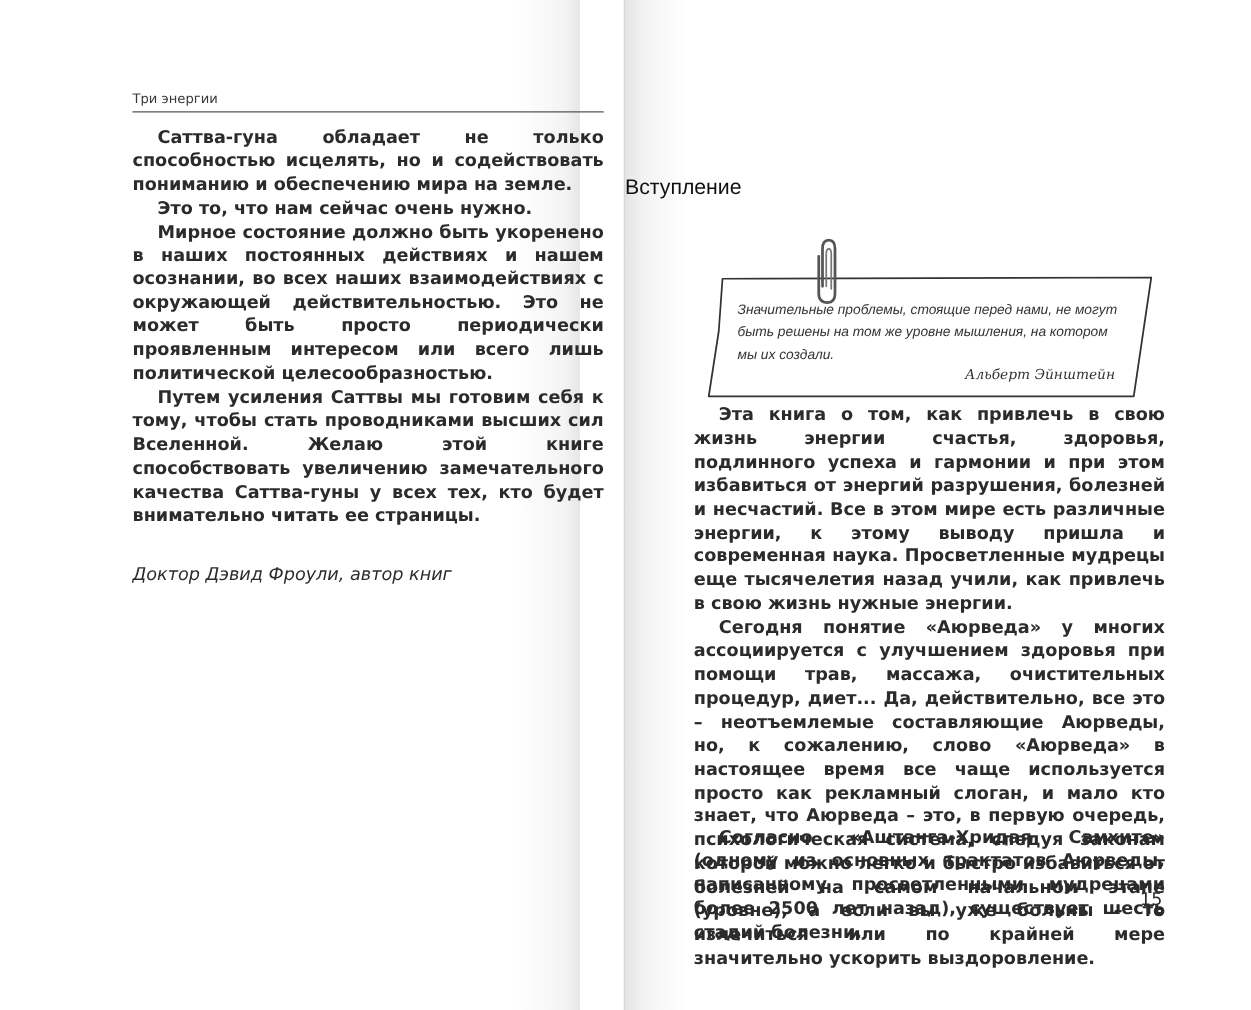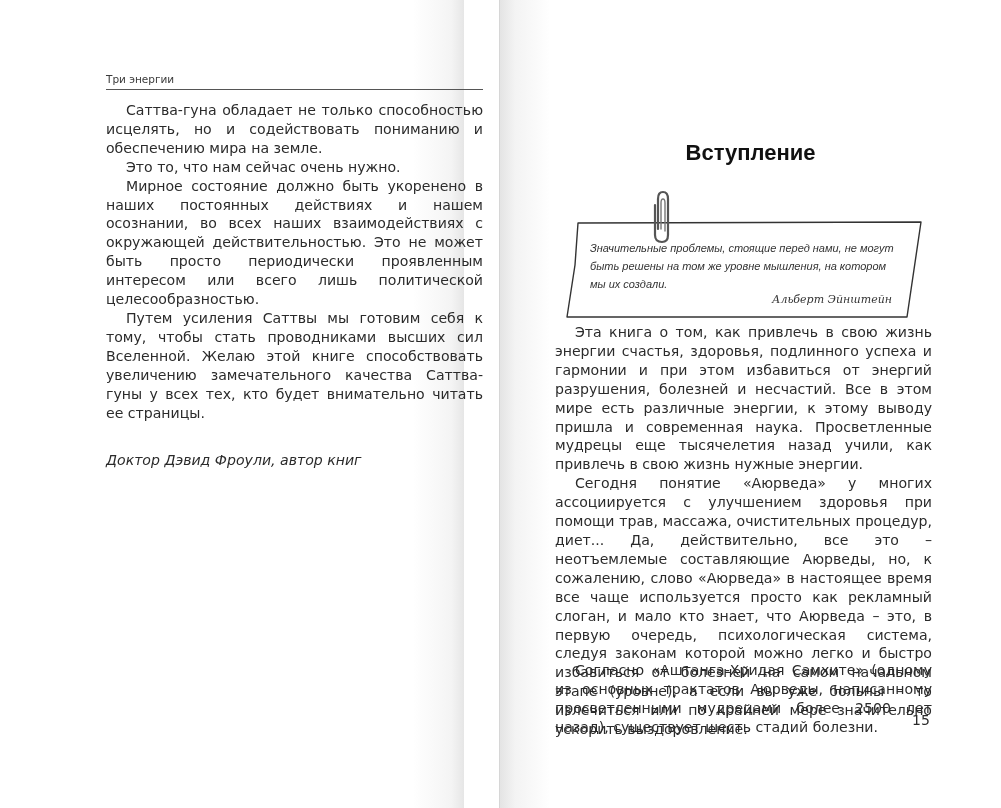--- a/index.html
+++ b/index.html
@@ -23,33 +23,33 @@
   .running-head {
     position: absolute; left: 70px; top: 73px; width: 377px;
     font-size: 10.5px; color: #3a3a3a;
     border-bottom: 1.3px solid #555; padding-bottom: 4px;
   }
   .text {
     position: absolute;
     font-size: 14.1px; line-height: 18.9px;
     text-align: justify; color: #2b2b2b;
   }
-  .text p { margin: 0; text-indent: 20px; }
+  .text p { margin: 0; text-indent: 20px; font-weight: bold; }
   .left-text { left: 70px; top: 101px; width: 377px; }
   .signature {
     position: absolute; left: 70px; top: 451px; width: 377px;
     font-style: italic; 
     font-size: 14.1px; line-height: 19px; color: #2b2b2b;
   }
 
   .chapter-title {
     position: absolute; left: 500px; width: 501px; top: 140px;
-    text-align: center;
+    text-align: left;
     font-family: "Liberation Sans", sans-serif;
-    font-weight: bold; font-size: 22px; color: #111;
+    font-weight: normal; font-size: 17px; color: #111;
   }
   .note-wrap { position: absolute; left: 565px; top: 205px; width: 365px; height: 120px; }
   .note-svg { position: absolute; left: 0; top: 0; }
   .quote {
     position: absolute; left: 25px; top: 34px; width: 310px;
     font-family: Liberation Sans, sans-serif; font-style: italic;
     font-size: 11px; line-height: 18px; color: #333;
   }
   .quote-author {
     position: absolute; right: 38px; top: 88px;

